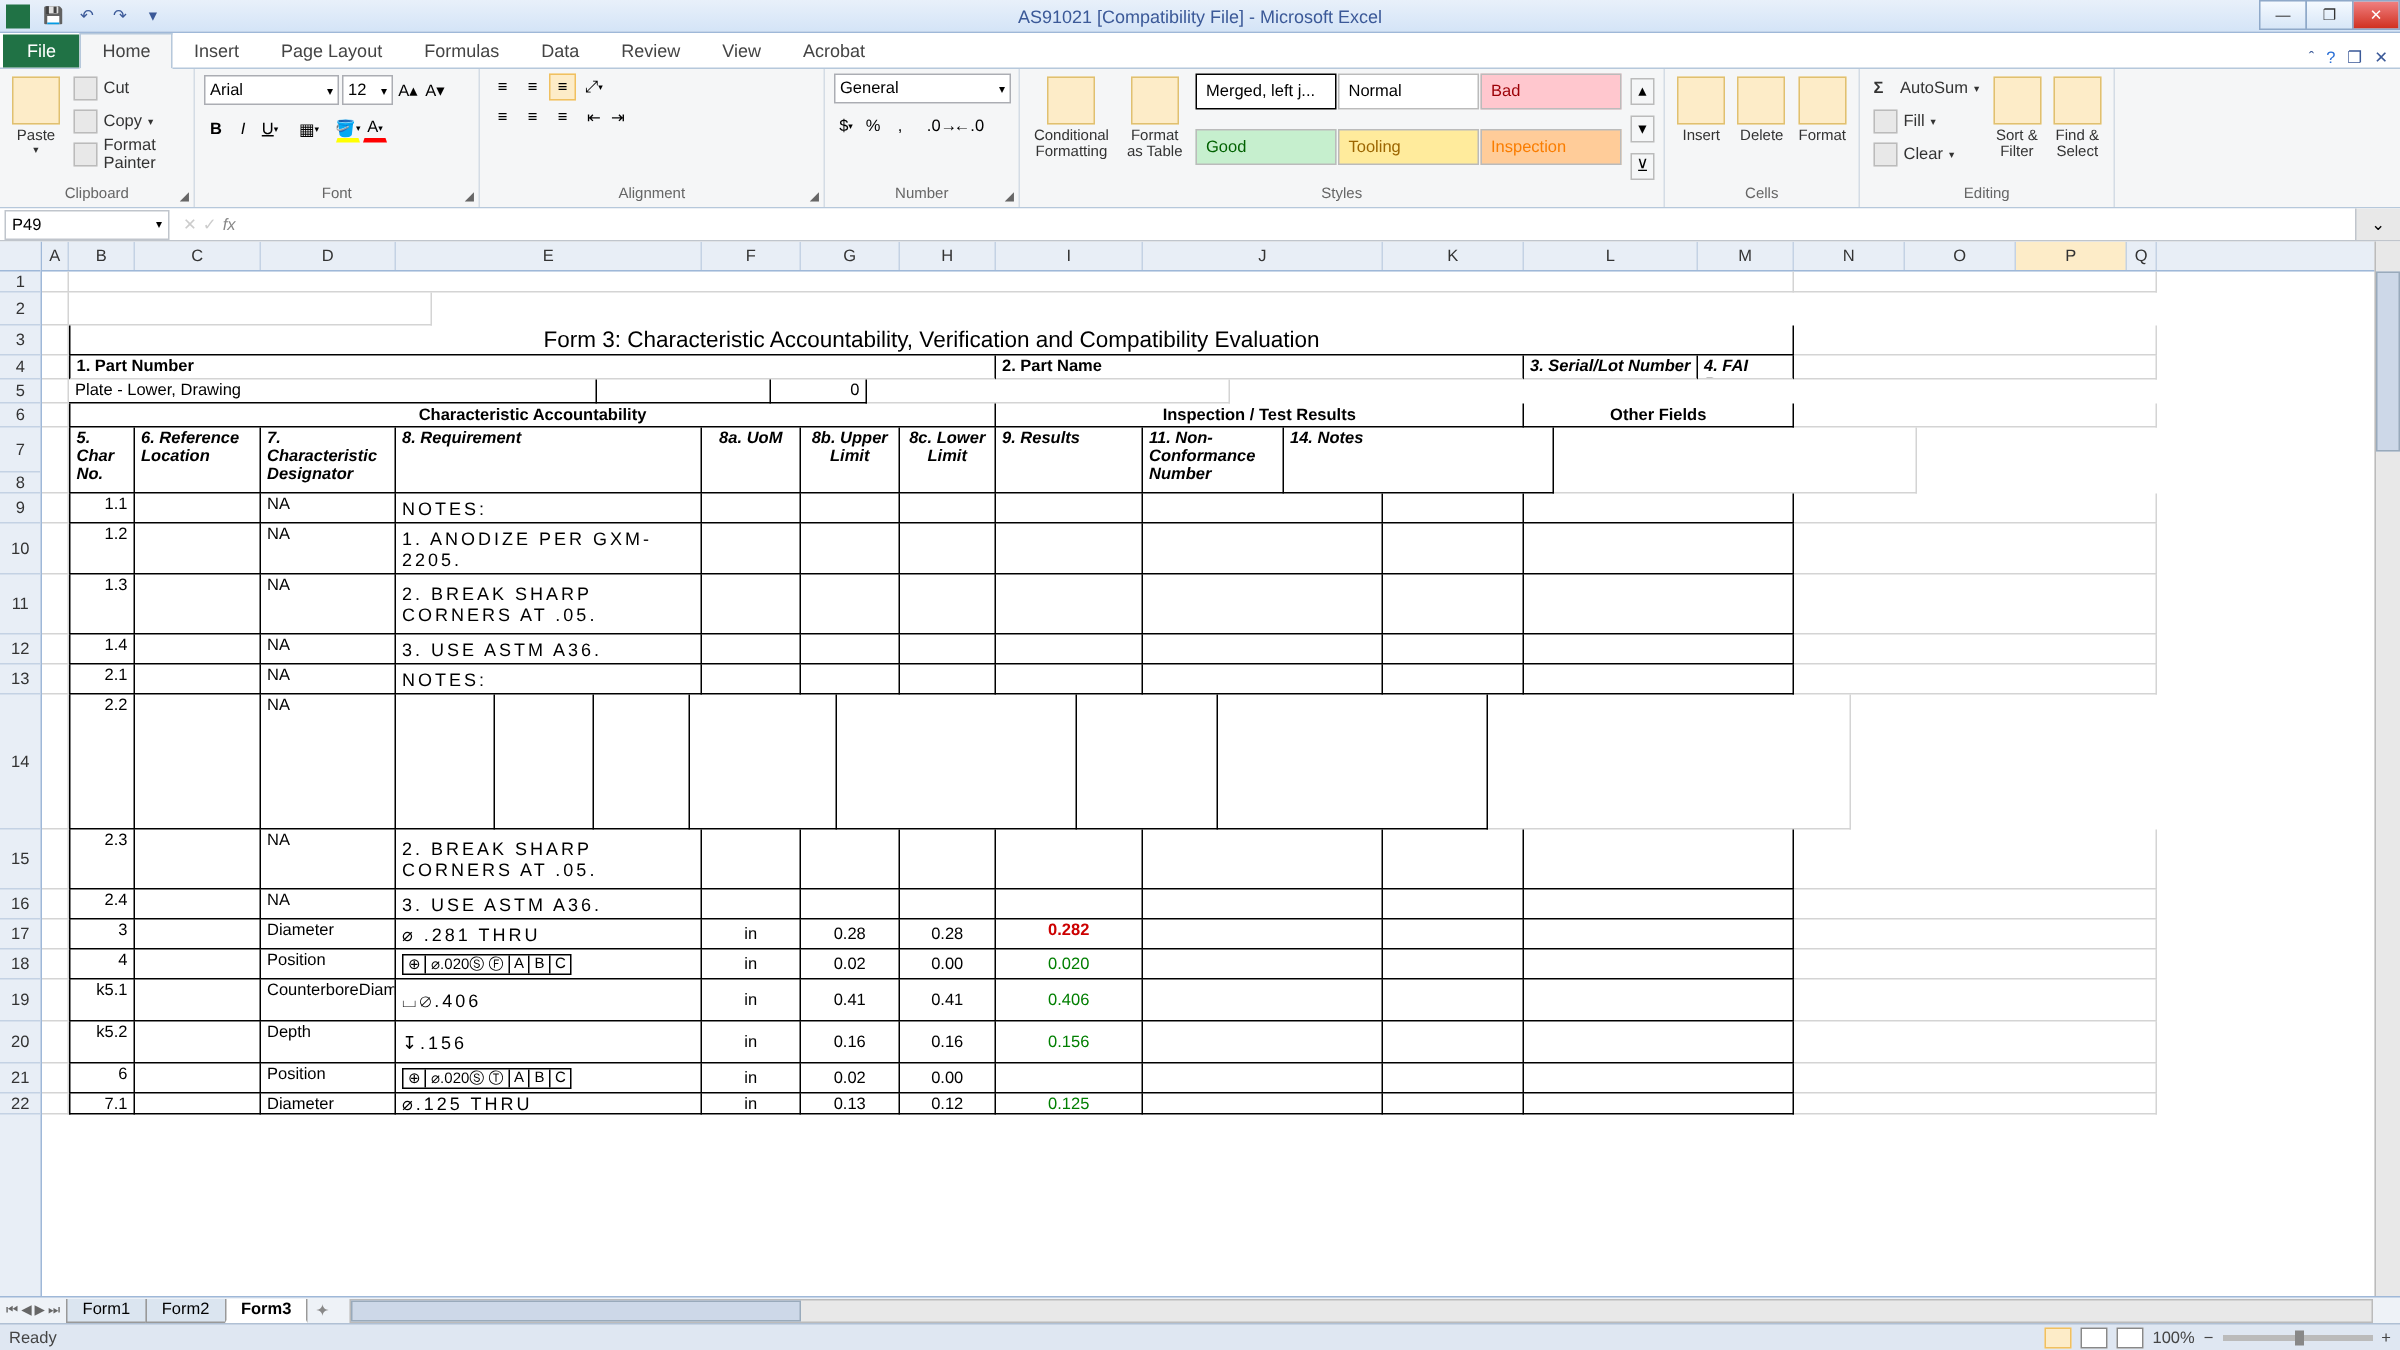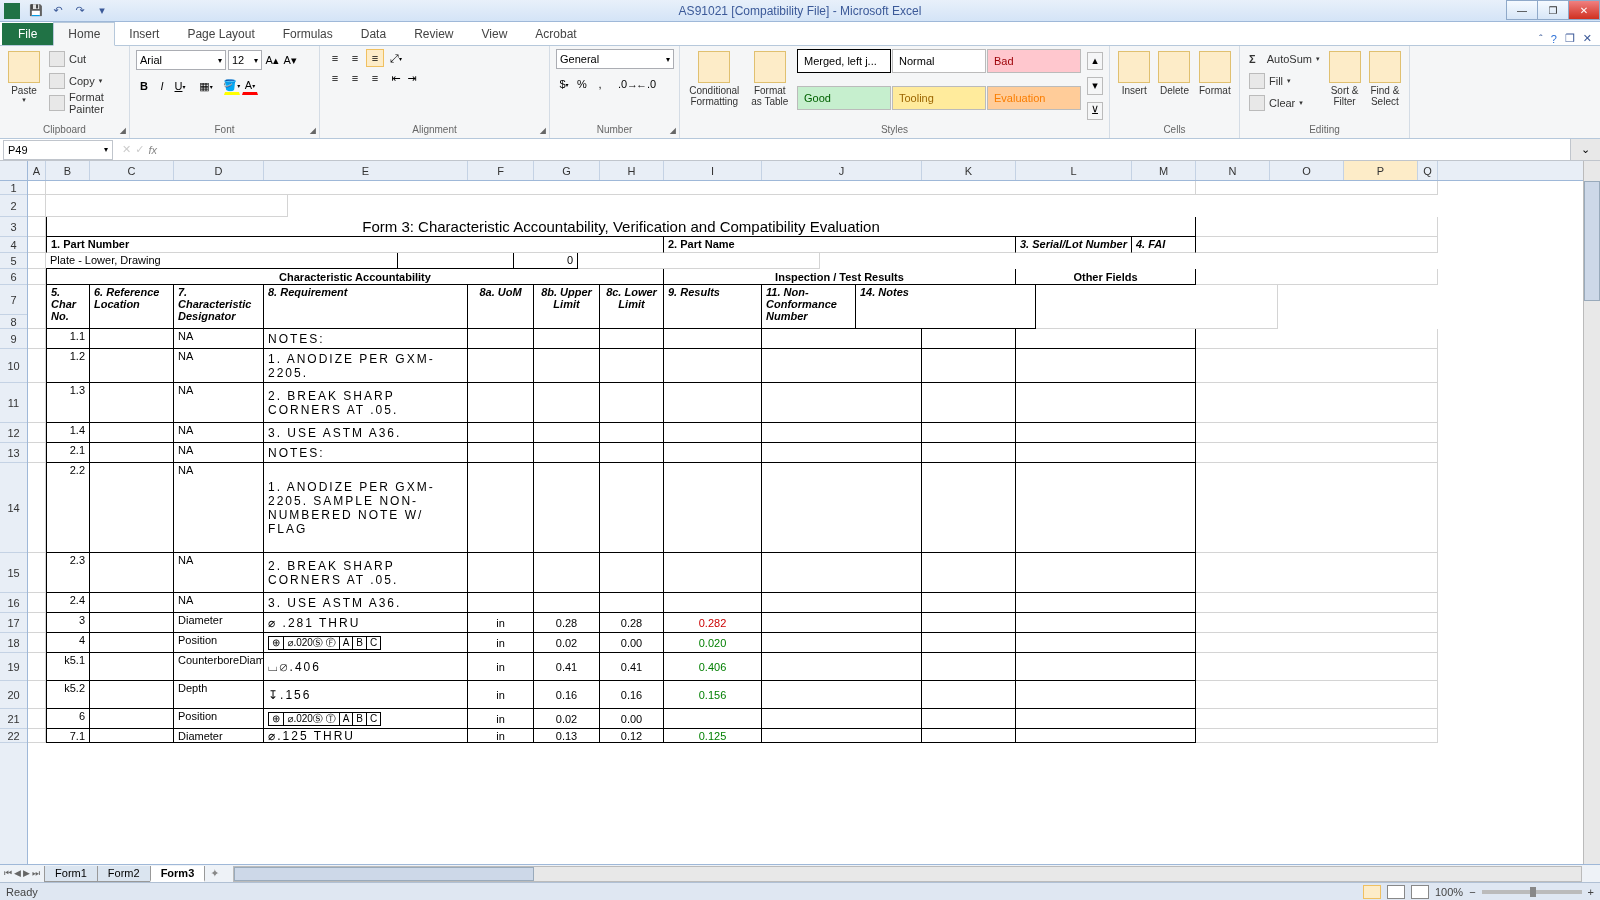--- a/index.html
+++ b/index.html
@@ -251,21 +251,21 @@
       <div class="rbtn-lg" style="width:54px">
           <div class="ico"></div>
           <span style="text-align:center;line-height:1.1">Format as Table</span>
         </div>
       <div id="style-gallery" class="style-grid">
           <div class="style-cell" style="background: rgb(255, 255, 255); color: rgb(0, 0, 0); border-color: rgb(0, 0, 0);">Merged, left j...</div>
           <div class="style-cell" style="background: rgb(255, 255, 255); color: rgb(0, 0, 0); border-color: rgb(187, 187, 187);">Normal</div>
           <div class="style-cell" style="background: rgb(255, 199, 206); color: rgb(156, 0, 6); border-color: rgb(187, 187, 187);">Bad</div>
           <div class="style-cell" style="background: rgb(198, 239, 206); color: rgb(0, 97, 0); border-color: rgb(187, 187, 187);">Good</div>
           <div class="style-cell" style="background: rgb(255, 235, 156); color: rgb(156, 101, 0); border-color: rgb(187, 187, 187);">Tooling</div>
-          <div class="style-cell" style="background: rgb(255, 204, 153); color: rgb(250, 125, 0); border-color: rgb(187, 187, 187);">Evaluation</div>
+          <div class="style-cell" style="background: rgb(255, 204, 153); color: rgb(250, 125, 0); border-color: rgb(187, 187, 187);">Inspection</div>
         </div>
       <div class="rcol" style="justify-content:space-around;margin-left:2px">
         <span class="mini" style="border:1px solid #bbb">▴</span>
         <span class="mini" style="border:1px solid #bbb">▾</span>
         <span class="mini" style="border:1px solid #bbb">⊻</span>
       </div>
     </div>
     <div class="rgroup-label">Styles</div>
   </div>
 
@@ -533,23 +533,20 @@
           <div style="width: 160px; height: 100%; overflow: hidden; border-right: 1px solid rgb(0, 0, 0); border-bottom: 1px solid rgb(0, 0, 0); font-size: 11px; padding: 1px 4px; text-align: left; font-weight: normal; font-style: normal; display: flex; align-items: flex-start;"></div>
           <div style="width: 94px; height: 100%; overflow: hidden; border-right: 1.5px solid rgb(0, 0, 0); border-bottom: 1px solid rgb(0, 0, 0); font-size: 11px; padding: 1px 4px; text-align: left; font-weight: normal; font-style: normal; display: flex; align-items: flex-start;"></div>
           <div style="width: 180px; height: 100%; overflow: hidden; border-right: 1.5px solid rgb(0, 0, 0); border-bottom: 1px solid rgb(0, 0, 0); font-size: 11px; padding: 1px 4px; text-align: left; font-weight: normal; font-style: normal; display: flex; align-items: flex-start;"></div>
           <div style="width: 242px; height: 100%; overflow: hidden; border-right: 1px solid rgb(212, 212, 212); border-bottom: 1px solid rgb(212, 212, 212); font-size: 11px; padding: 1px 4px; text-align: left; font-weight: normal; font-style: normal; display: flex; align-items: flex-start;"></div>
         </div>
         <div style="display: flex; height: 90px;">
           <div style="width: 18px; height: 100%; overflow: hidden; border-right: 1px solid rgb(212, 212, 212); border-bottom: 1px solid rgb(212, 212, 212); font-size: 11px; padding: 1px 4px; text-align: left; font-weight: normal; font-style: normal; display: flex; align-items: flex-start;"></div>
           <div style="width: 44px; height: 100%; overflow: hidden; border-right: 1px solid rgb(0, 0, 0); border-bottom: 1px solid rgb(0, 0, 0); border-left: 1.5px solid rgb(0, 0, 0); font-size: 11px; padding: 1px 4px; text-align: right; font-weight: normal; font-style: normal; display: flex; align-items: flex-start; justify-content: flex-end;">2.2</div>
           <div style="width: 84px; height: 100%; overflow: hidden; border-right: 1px solid rgb(0, 0, 0); border-bottom: 1px solid rgb(0, 0, 0); font-size: 11px; padding: 1px 4px; text-align: left; font-weight: normal; font-style: normal; display: flex; align-items: flex-start;"></div>
           <div style="width: 90px; height: 100%; overflow: hidden; border-right: 1px solid rgb(0, 0, 0); border-bottom: 1px solid rgb(0, 0, 0); font-size: 11px; padding: 1px 4px; text-align: left; font-weight: normal; font-style: normal; display: flex; align-items: flex-start;">NA</div>
-          <div style="width: 204px; height: 100%; overflow: hidden; border-right: 1px solid rgb(0, 0, 0); border-bottom: 1px solid rgb(0, 0, 0); font-size: 11px; padding: 1px 4px; text-align: left; font-weight: normal; font-style: normal; display: flex; align-items: center;">
-            <div class="req-txt" style="white-space:normal">1. ANODIZE PER GXM-2205.  SAMPLE NON-NUMBERED NOTE W/ FLAG</div>
-          </div>
           <div style="width: 66px; height: 100%; overflow: hidden; border-right: 1px solid rgb(0, 0, 0); border-bottom: 1px solid rgb(0, 0, 0); font-size: 11px; padding: 1px 4px; text-align: center; font-weight: normal; font-style: normal; display: flex; align-items: center; justify-content: center;"></div>
           <div style="width: 66px; height: 100%; overflow: hidden; border-right: 1px solid rgb(0, 0, 0); border-bottom: 1px solid rgb(0, 0, 0); font-size: 11px; padding: 1px 4px; text-align: center; font-weight: normal; font-style: normal; display: flex; align-items: center; justify-content: center;"></div>
           <div style="width: 64px; height: 100%; overflow: hidden; border-right: 1.5px solid rgb(0, 0, 0); border-bottom: 1px solid rgb(0, 0, 0); font-size: 11px; padding: 1px 4px; text-align: center; font-weight: normal; font-style: normal; display: flex; align-items: center; justify-content: center;"></div>
           <div style="width: 98px; height: 100%; overflow: hidden; border-right: 1px solid rgb(0, 0, 0); border-bottom: 1px solid rgb(0, 0, 0); font-size: 11px; padding: 1px 4px; text-align: left; font-weight: normal; font-style: normal; display: flex; align-items: center;">
             <span class="" style="width:100%;text-align:center"></span>
           </div>
           <div style="width: 160px; height: 100%; overflow: hidden; border-right: 1px solid rgb(0, 0, 0); border-bottom: 1px solid rgb(0, 0, 0); font-size: 11px; padding: 1px 4px; text-align: left; font-weight: normal; font-style: normal; display: flex; align-items: flex-start;"></div>
           <div style="width: 94px; height: 100%; overflow: hidden; border-right: 1.5px solid rgb(0, 0, 0); border-bottom: 1px solid rgb(0, 0, 0); font-size: 11px; padding: 1px 4px; text-align: left; font-weight: normal; font-style: normal; display: flex; align-items: flex-start;"></div>
           <div style="width: 180px; height: 100%; overflow: hidden; border-right: 1.5px solid rgb(0, 0, 0); border-bottom: 1px solid rgb(0, 0, 0); font-size: 11px; padding: 1px 4px; text-align: left; font-weight: normal; font-style: normal; display: flex; align-items: flex-start;"></div>
           <div style="width: 242px; height: 100%; overflow: hidden; border-right: 1px solid rgb(212, 212, 212); border-bottom: 1px solid rgb(212, 212, 212); font-size: 11px; padding: 1px 4px; text-align: left; font-weight: normal; font-style: normal; display: flex; align-items: flex-start;"></div>
@@ -596,21 +593,21 @@
           <div style="width: 18px; height: 100%; overflow: hidden; border-right: 1px solid rgb(212, 212, 212); border-bottom: 1px solid rgb(212, 212, 212); font-size: 11px; padding: 1px 4px; text-align: left; font-weight: normal; font-style: normal; display: flex; align-items: flex-start;"></div>
           <div style="width: 44px; height: 100%; overflow: hidden; border-right: 1px solid rgb(0, 0, 0); border-bottom: 1px solid rgb(0, 0, 0); border-left: 1.5px solid rgb(0, 0, 0); font-size: 11px; padding: 1px 4px; text-align: right; font-weight: normal; font-style: normal; display: flex; align-items: flex-start; justify-content: flex-end;">3</div>
           <div style="width: 84px; height: 100%; overflow: hidden; border-right: 1px solid rgb(0, 0, 0); border-bottom: 1px solid rgb(0, 0, 0); font-size: 11px; padding: 1px 4px; text-align: left; font-weight: normal; font-style: normal; display: flex; align-items: flex-start;"></div>
           <div style="width: 90px; height: 100%; overflow: hidden; border-right: 1px solid rgb(0, 0, 0); border-bottom: 1px solid rgb(0, 0, 0); font-size: 11px; padding: 1px 4px; text-align: left; font-weight: normal; font-style: normal; display: flex; align-items: flex-start;">Diameter</div>
           <div style="width: 204px; height: 100%; overflow: hidden; border-right: 1px solid rgb(0, 0, 0); border-bottom: 1px solid rgb(0, 0, 0); font-size: 11px; padding: 1px 4px; text-align: left; font-weight: normal; font-style: normal; display: flex; align-items: center;">
             <div class="req-txt" style="white-space:normal">⌀ .281 THRU</div>
           </div>
           <div style="width: 66px; height: 100%; overflow: hidden; border-right: 1px solid rgb(0, 0, 0); border-bottom: 1px solid rgb(0, 0, 0); font-size: 11px; padding: 1px 4px; text-align: center; font-weight: normal; font-style: normal; display: flex; align-items: center; justify-content: center;">in</div>
           <div style="width: 66px; height: 100%; overflow: hidden; border-right: 1px solid rgb(0, 0, 0); border-bottom: 1px solid rgb(0, 0, 0); font-size: 11px; padding: 1px 4px; text-align: center; font-weight: normal; font-style: normal; display: flex; align-items: center; justify-content: center;">0.28</div>
           <div style="width: 64px; height: 100%; overflow: hidden; border-right: 1.5px solid rgb(0, 0, 0); border-bottom: 1px solid rgb(0, 0, 0); font-size: 11px; padding: 1px 4px; text-align: center; font-weight: normal; font-style: normal; display: flex; align-items: center; justify-content: center;">0.28</div>
-          <div style="width: 98px; height: 100%; overflow: hidden; border-right: 1px solid rgb(0, 0, 0); border-bottom: 1px solid rgb(0, 0, 0); font-size: 11px; padding: 1px 4px; text-align: left; font-weight: normal; font-style: normal; display: flex; align-items: center;">
+          <div style="width: 98px; height: 100%; overflow: hidden; border-right: 1px solid rgb(0, 0, 0); border-bottom: 1px solid rgb(0, 0, 0); font-size: 11px; padding: 1px 4px; text-align: left; font-weight: bold; font-style: normal; display: flex; ">
             <span class="red-txt" style="width:100%;text-align:center">0.282</span>
           </div>
           <div style="width: 160px; height: 100%; overflow: hidden; border-right: 1px solid rgb(0, 0, 0); border-bottom: 1px solid rgb(0, 0, 0); font-size: 11px; padding: 1px 4px; text-align: left; font-weight: normal; font-style: normal; display: flex; align-items: flex-start;"></div>
           <div style="width: 94px; height: 100%; overflow: hidden; border-right: 1.5px solid rgb(0, 0, 0); border-bottom: 1px solid rgb(0, 0, 0); font-size: 11px; padding: 1px 4px; text-align: left; font-weight: normal; font-style: normal; display: flex; align-items: flex-start;"></div>
           <div style="width: 180px; height: 100%; overflow: hidden; border-right: 1.5px solid rgb(0, 0, 0); border-bottom: 1px solid rgb(0, 0, 0); font-size: 11px; padding: 1px 4px; text-align: left; font-weight: normal; font-style: normal; display: flex; align-items: flex-start;"></div>
           <div style="width: 242px; height: 100%; overflow: hidden; border-right: 1px solid rgb(212, 212, 212); border-bottom: 1px solid rgb(212, 212, 212); font-size: 11px; padding: 1px 4px; text-align: left; font-weight: normal; font-style: normal; display: flex; align-items: flex-start;"></div>
         </div>
         <div style="display: flex; height: 20px;">
           <div style="width: 18px; height: 100%; overflow: hidden; border-right: 1px solid rgb(212, 212, 212); border-bottom: 1px solid rgb(212, 212, 212); font-size: 11px; padding: 1px 4px; text-align: left; font-weight: normal; font-style: normal; display: flex; align-items: flex-start;"></div>
           <div style="width: 44px; height: 100%; overflow: hidden; border-right: 1px solid rgb(0, 0, 0); border-bottom: 1px solid rgb(0, 0, 0); border-left: 1.5px solid rgb(0, 0, 0); font-size: 11px; padding: 1px 4px; text-align: right; font-weight: normal; font-style: normal; display: flex; align-items: flex-start; justify-content: flex-end;">4</div>

